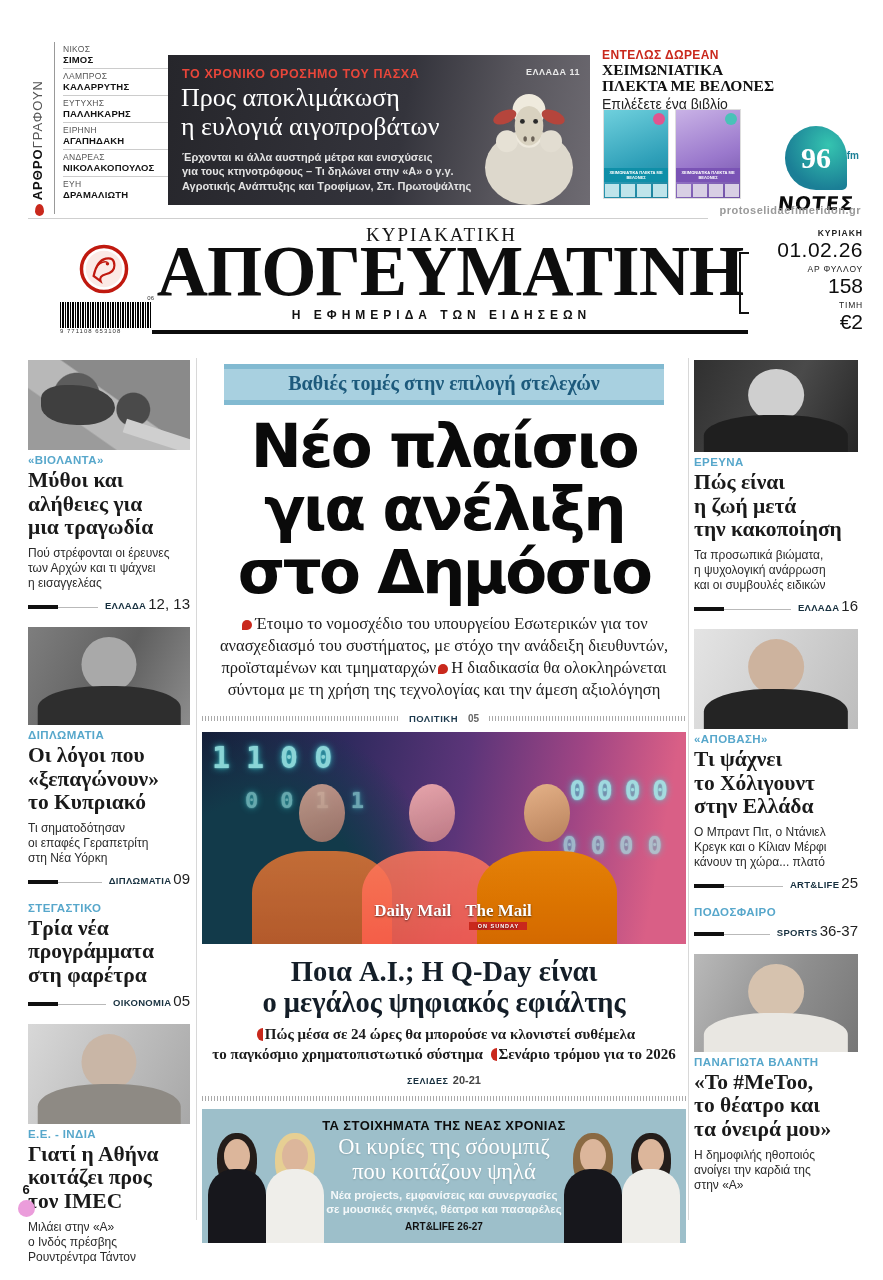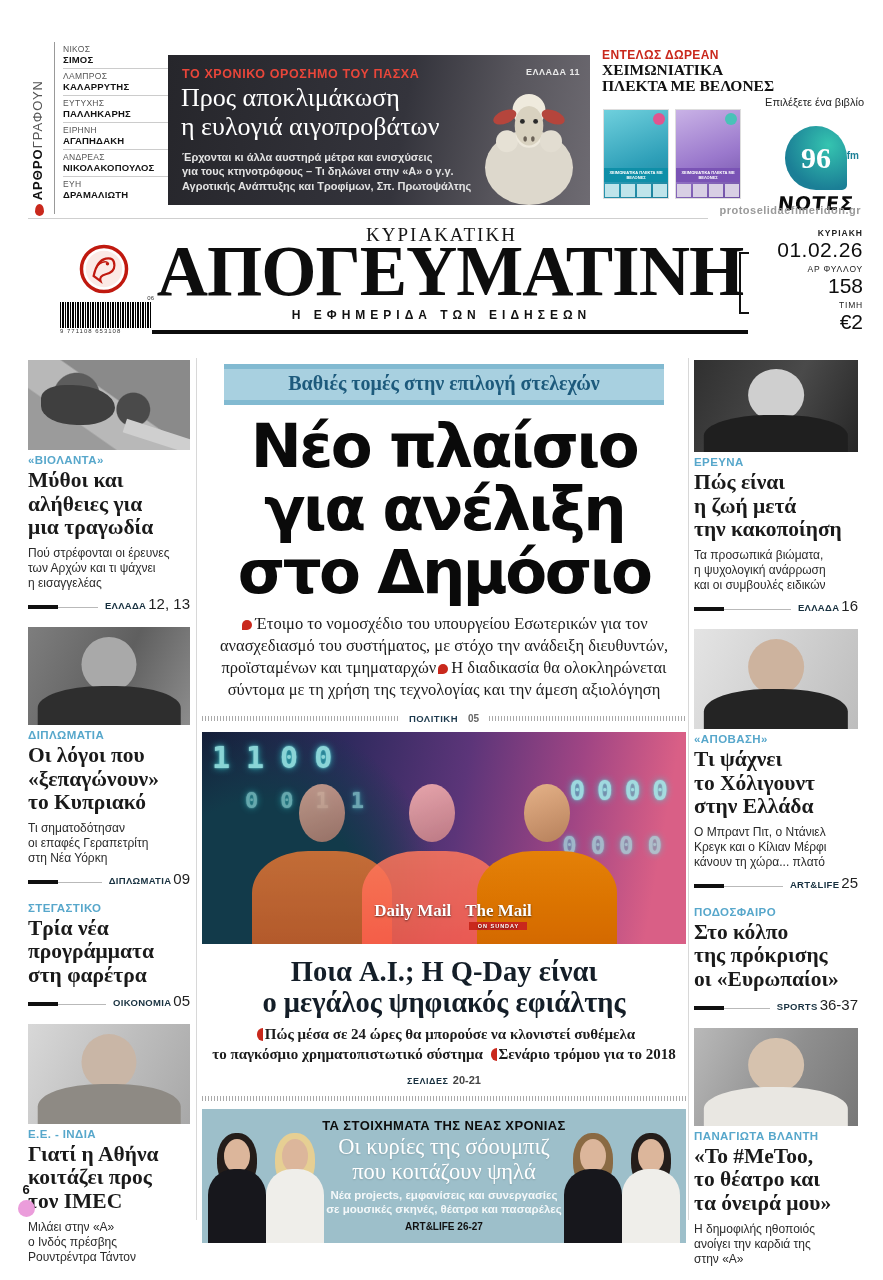--- a/index.html
+++ b/index.html
@@ -30,21 +30,21 @@
   .tb-kicker{position:absolute;left:14px;top:12px;font-size:12.5px;font-weight:bold;color:#e8463a;letter-spacing:.6px;}
   .tb-ref{position:absolute;right:10px;top:12px;font-size:9px;font-weight:bold;color:#e9e9e9;letter-spacing:.5px;}
   .tb-head{position:absolute;left:13px;top:28px;font-family:"Liberation Serif",serif;font-size:26px;
            line-height:1.12;color:#fff;font-weight:400;}
   .tb-sub{position:absolute;left:14px;top:95px;font-size:11px;line-height:1.3;color:#e3e3e3;font-weight:bold;}
 
   
   .promo{left:602px;top:48px;width:262px;height:162px;}
   .pm-free{font-size:12px;font-weight:bold;color:#c9281c;letter-spacing:.4px;}
   .pm-title{font-family:"Liberation Serif",serif;font-size:15.5px;font-weight:bold;color:#111;line-height:1.05;}
-  .pm-cta{font-size:11px;color:#222;margin-top:1px;text-align:right;}
+  .pm-cta{font-size:14px;color:#222;margin-top:1px;}
   .covers{position:absolute;left:2px;top:62px;display:flex;gap:8px;}
   .cover{position:relative;width:64px;height:88px;box-shadow:0 0 0 1px #ddd;overflow:hidden;}
   .cover-1{background:linear-gradient(160deg,#6fd0dd 0%,#2e9fb8 60%,#1c7f9a 100%);}
   .cover-2{background:linear-gradient(160deg,#c9b2e6 0%,#9a78cc 55%,#6d4fa3 100%);}
   .badge{position:absolute;right:3px;top:3px;width:12px;height:12px;border-radius:50%;background:#e0558f;}
   .badge2{background:#49c2b8;}
   .cov-band{position:absolute;left:0;right:0;bottom:16px;height:14px;display:flex;align-items:center;justify-content:center;
             font-size:4px;color:#fff;font-weight:bold;text-align:center;}
   .band-1{background:#0f8fa8;}
   .band-2{background:#7a53b5;}
@@ -381,21 +381,21 @@
         </div>
       <div class="mail-logos">
         <span class="mlogo">Daily Mail</span>
         <span class="mlogo"><span>The Mail</span><span class="onsun">ON SUNDAY</span></span>
       </div>
     </div>
 
     <h2 class="qday-head preline">Ποια A.I.; Η Q-Day είναι
 ο μεγάλος ψηφιακός εφιάλτης</h2>
     <p class="qday-deck preline"><span class="hd"></span><span>Πώς μέσα σε 24 ώρες θα μπορούσε να κλονιστεί συθέμελα
-το παγκόσμιο χρηματοπιστωτικό σύστημα</span> <span class="hd"></span><span>Σενάριο τρόμου για το 2018</span></p>
+το παγκόσμιο χρηματοπιστωτικό σύστημα</span> <span class="hd"></span><span>Σενάριο τρόμου για το 2026</span></p>
     <div class="pgref"><span class="a">ΣΕΛΙΔΕΣ</span> <span class="b">20-21</span></div>
     <div class="dots" style="height:5px;"></div>
 
     <div class="showbiz">
       <div class="person" style="left:4px;">
           <span class="p-hair"></span>
           <span class="p-head"></span>
           <span class="p-body"></span>
         </div>
       <div class="person blonde whitetop" style="left:62px;">
@@ -444,23 +444,20 @@
 στην Ελλάδα</h3>
       <p class="ssub preline">Ο Μπραντ Πιτ, ο Ντάνιελ
 Κρεγκ και ο Κίλιαν Μέρφι
 κάνουν τη χώρα... πλατό</p>
       <div class="sref">
           <span class="sref-txt"><span class="sref-sec">ART&amp;LIFE</span><span class="sref-pg">25</span></span>
         </div>
     </article>
     <article class="story">
       <div class="eyebrow">ΠΟΔΟΣΦΑΙΡΟ</div>
-      <h3 class="shead preline">Στο κόλπο
-της πρόκρισης
-οι «Ευρωπαίοι»</h3>
       <div class="sref">
           <span class="sref-txt"><span class="sref-sec">SPORTS</span><span class="sref-pg">36-37</span></span>
         </div>
     </article>
     <article class="story">
       <div class="ph" style="height:98px;--skin:#d6c2ae;--suit:#e9e7e2;background:linear-gradient(115deg,#b9b9b9,#8f8f8f 55%,#777);"></div>
       <div class="eyebrow">ΠΑΝΑΓΙΩΤΑ ΒΛΑΝΤΗ</div>
       <h3 class="shead preline">«Το #MeToo,
 το θέατρο και
 τα όνειρά μου»</h3>

